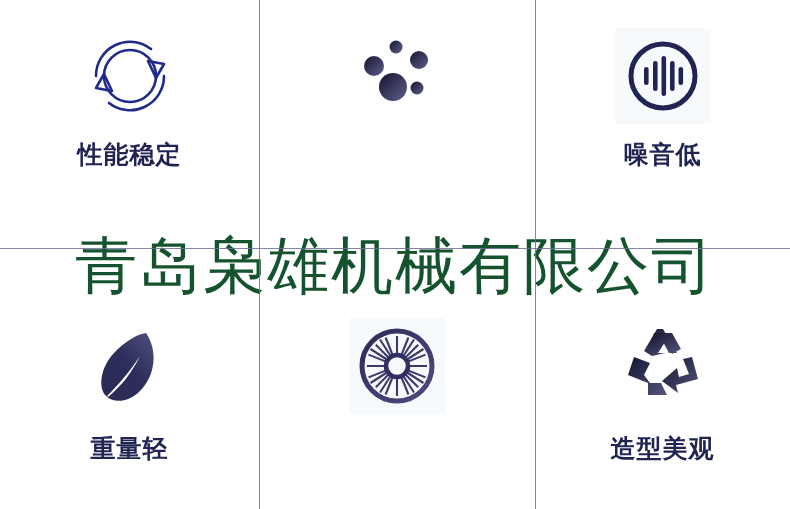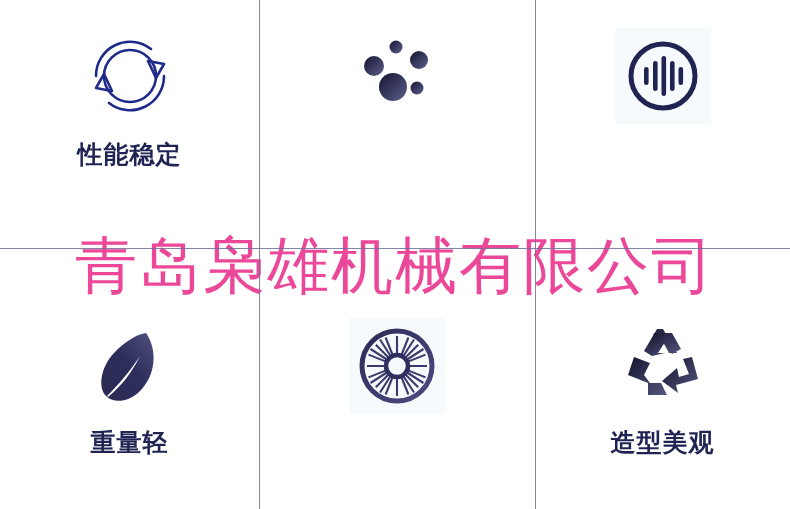--- a/index.html
+++ b/index.html
@@ -23,21 +23,21 @@
     position: absolute;
     left: 0;
     top: 228px;
     width: 790px;
     height: 76px;
     display: flex;
     align-items: center;
     justify-content: center;
     font-size: 62px;
     letter-spacing: 2px;
-    color: #ec4899;
+    color: #14532d;
     white-space: nowrap;
     font-weight: 400;
     user-select: none;
     z-index: 2;
   }
 
   
   .vline {
     position: absolute;
     top: 0;
@@ -92,21 +92,21 @@
   }
   .cell-label {
     margin-top: 18px;
     font-size: 25px;
     font-weight: bold;
     color: #1f2452;
     letter-spacing: 1px;
     white-space: nowrap;
     line-height: 1;
   }
-  .cell.r2 .cell-label { margin-top: 16px; }
+  .cell.r2 .cell-label { margin-top: 22px; }
 </style>
 </head>
 <body>
 
 <div id="page">
 
   <div id="watermark">青岛枭雄机械有限公司</div>
 
   <div class="vline" id="vline-1"></div>
   <div class="vline" id="vline-2"></div>
@@ -159,20 +159,21 @@
           <circle cx="40" cy="40" r="32" fill="none" stroke="#1f2452" stroke-width="5"></circle>
           <g fill="#1f2452">
             <rect x="21" y="31" width="4.6" height="18" rx="2.3"></rect>
             <rect x="30" y="25" width="4.6" height="30" rx="2.3"></rect>
             <rect x="38.5" y="20" width="4.6" height="40" rx="2.3"></rect>
             <rect x="47" y="25" width="4.6" height="30" rx="2.3"></rect>
             <rect x="55.5" y="31" width="4.6" height="18" rx="2.3"></rect>
           </g>
         </svg>
       </div>
+      <div class="cell-label">噪音低</div>
     </div>
 
     <div class="cell r2">
       <div class="icon-wrap">
         <svg width="92" height="92" viewBox="0 0 92 92" aria-hidden="true">
           <defs>
             <linearGradient id="leafg" x1="0.1" y1="0.9" x2="0.9" y2="0.1">
               <stop offset="0%" stop-color="#2b2b55"></stop>
               <stop offset="55%" stop-color="#2e2e5c"></stop>
               <stop offset="100%" stop-color="#4a4a78"></stop>

